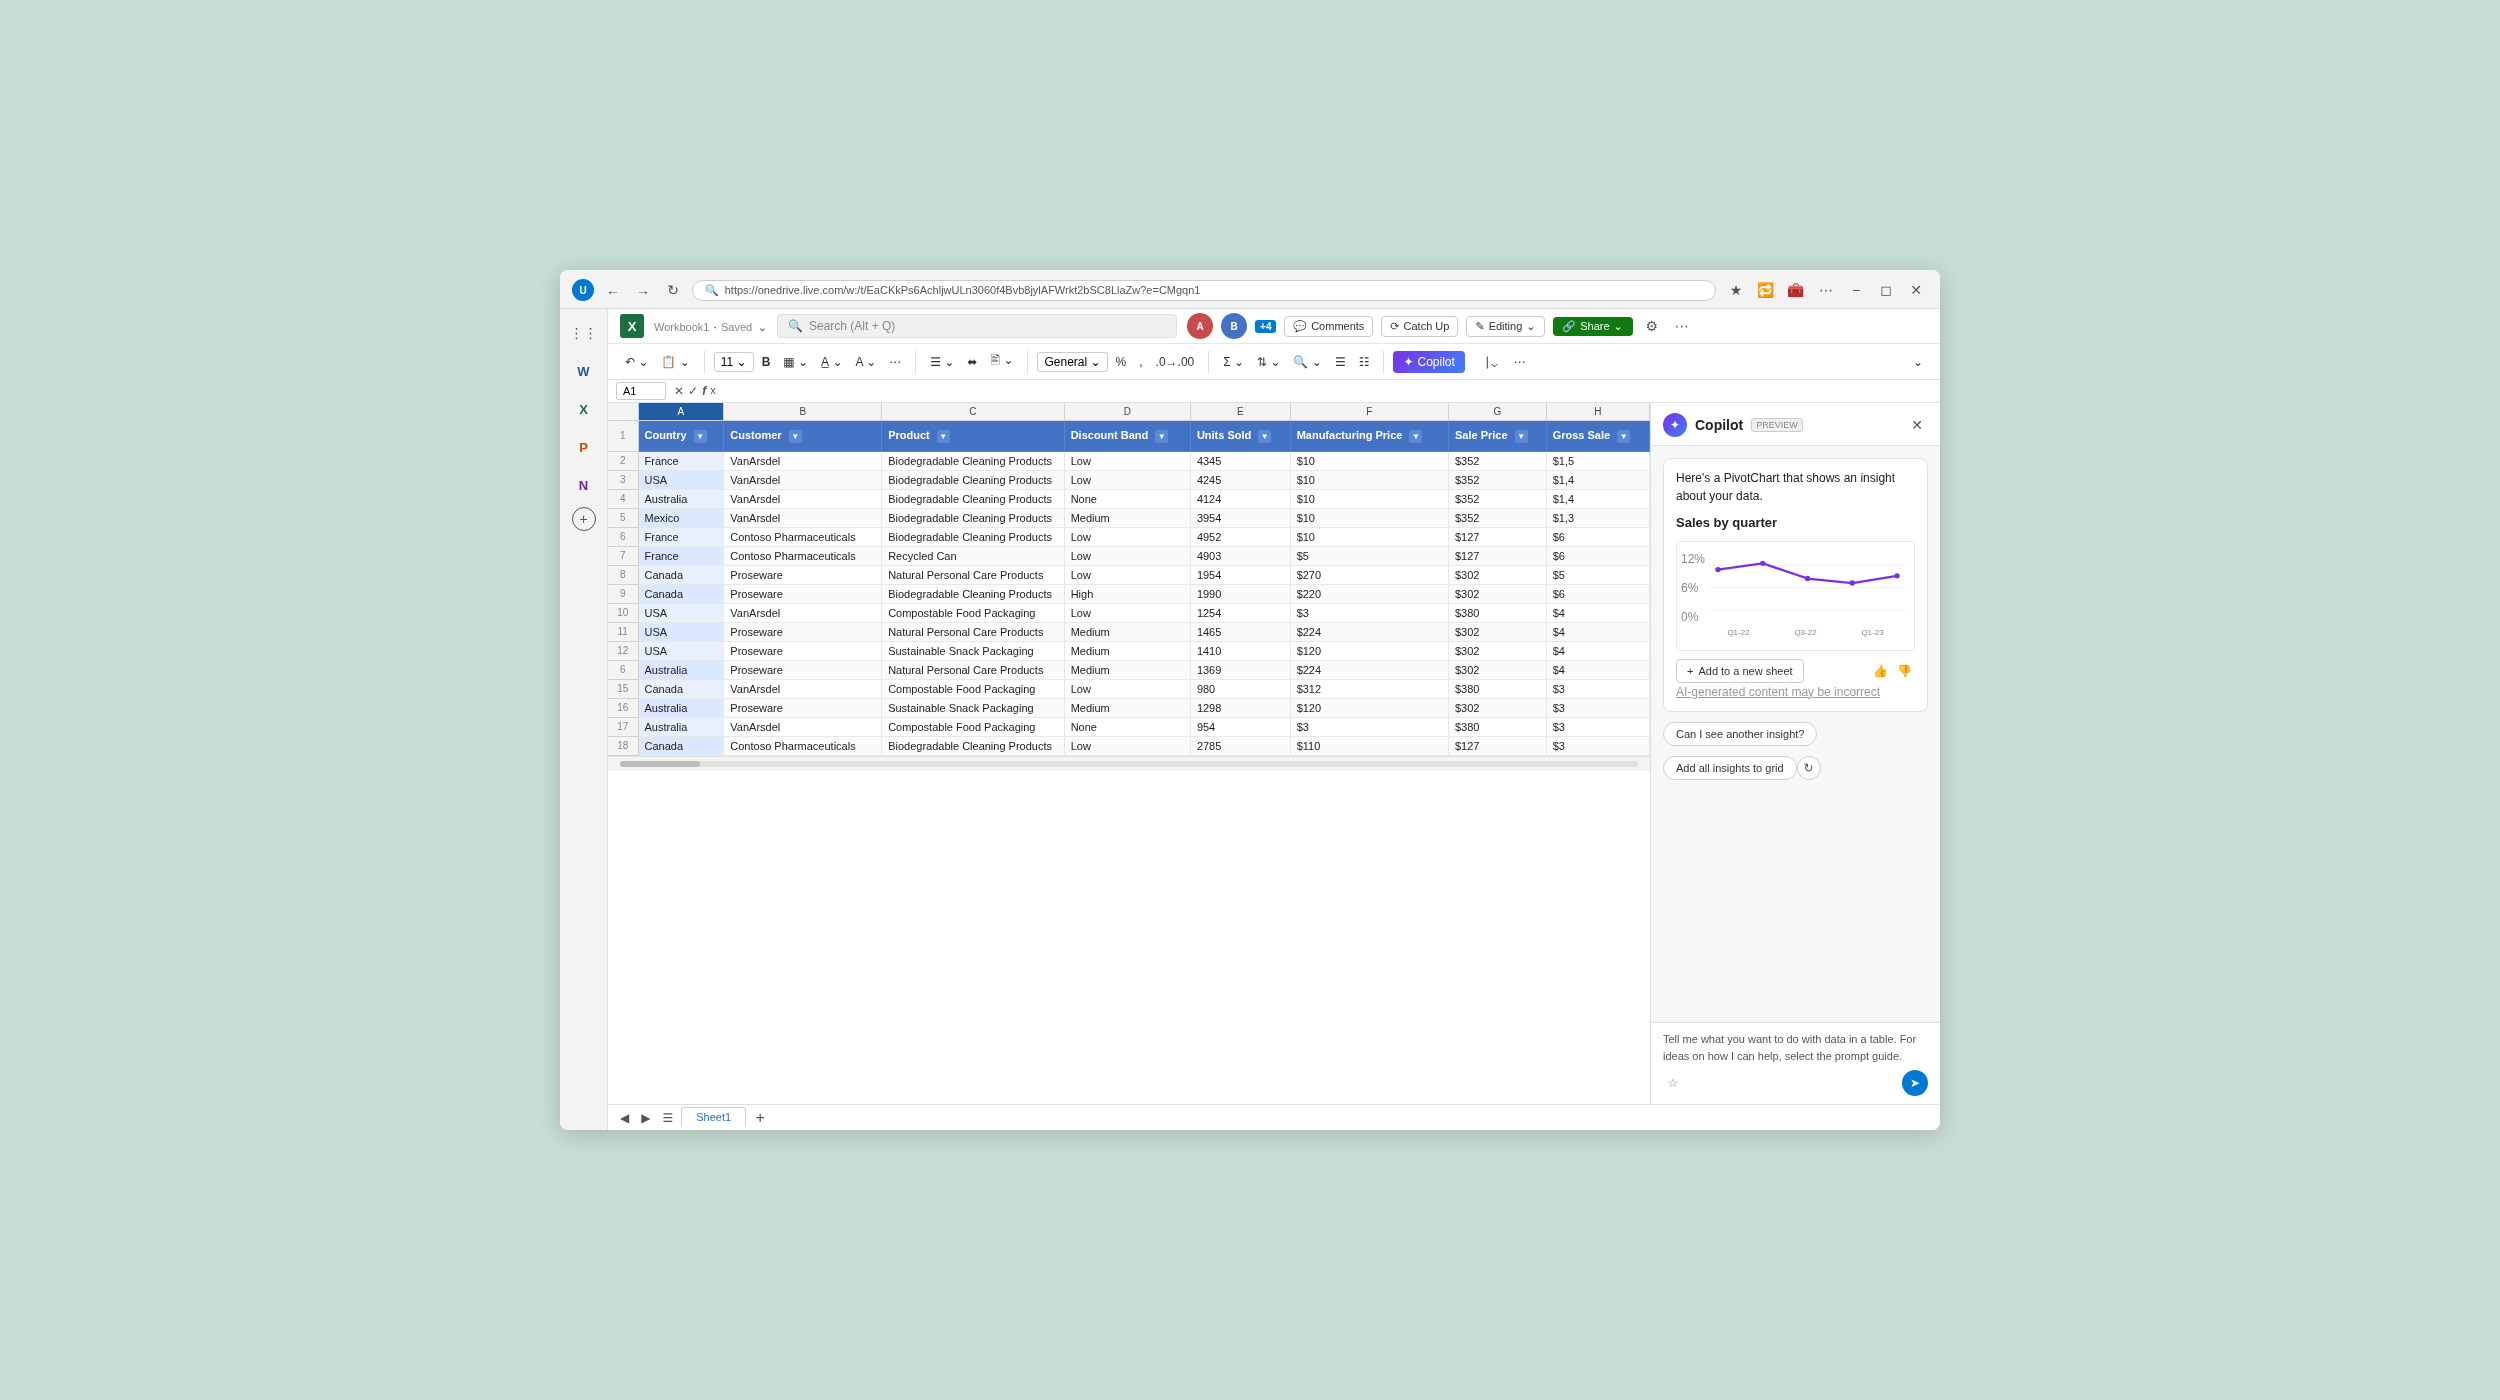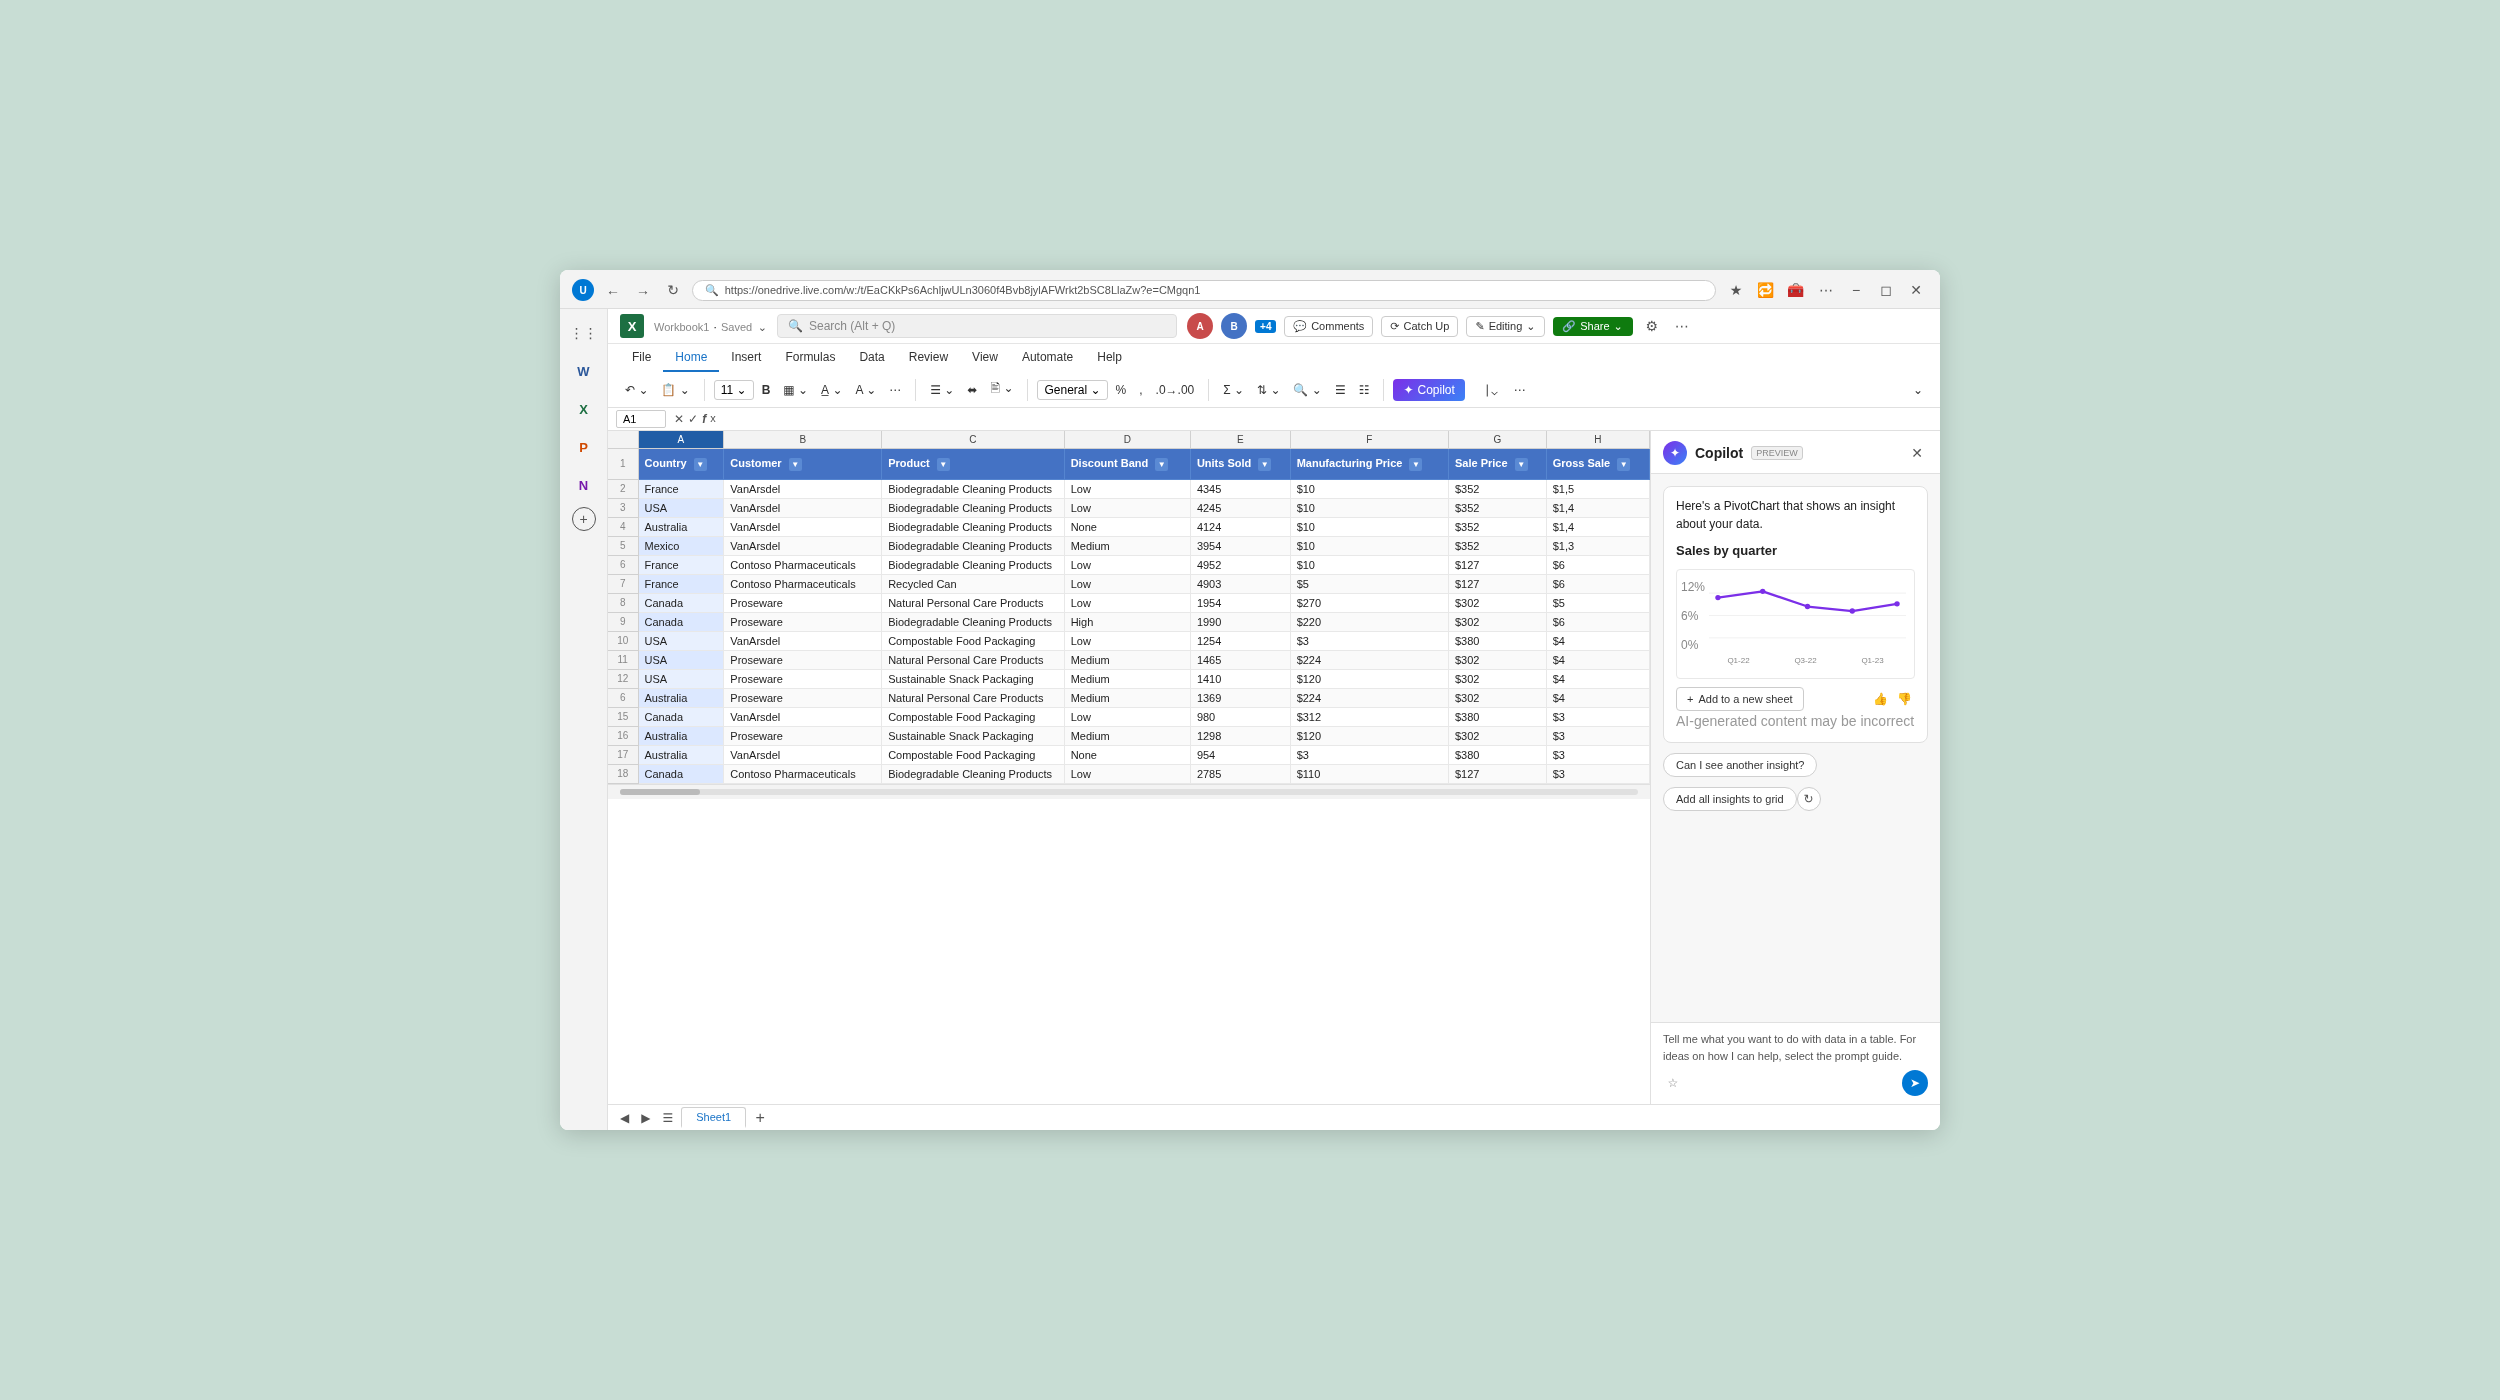--- a/index.html
+++ b/index.html
@@ -523,23 +523,23 @@
       border: 1px solid #ccc;
       background: #fff;
       border-radius: 4px;
       padding: 5px 10px;
       font-size: 11px;
       cursor: pointer;
       color: #333;
       width: fit-content;
     }
     .ai-disclaimer {
-      font-size: 14px;
+      font-size: 12px;
       color: #999;
-      display: flex; align-items: center; gap: 4px;
+      display: flex; align-items: center; gap: 4px; text-decoration: underline;
     }
     .feedback-icons {
       display: flex; gap: 4px; margin-left: auto;
     }
     .feedback-btn {
       width: 20px; height: 20px;
       border: none; background: transparent;
       cursor: pointer; color: #888; font-size: 12px;
     }
 
@@ -697,31 +697,20 @@
             <span>🔗</span>
             <span>Share</span>
             <span>⌄</span>
           </button>
           <button class="app-bar-settings">⚙</button>
           <button class="app-bar-settings">⋯</button>
         </div>
       </div>
 
       <div class="ribbon">
-        <div class="ribbon-tabs">
-          <div class="ribbon-tab">File</div>
-          <div class="ribbon-tab active">Home</div>
-          <div class="ribbon-tab">Insert</div>
-          <div class="ribbon-tab">Formulas</div>
-          <div class="ribbon-tab">Data</div>
-          <div class="ribbon-tab">Review</div>
-          <div class="ribbon-tab">View</div>
-          <div class="ribbon-tab">Automate</div>
-          <div class="ribbon-tab">Help</div>
-        </div>
         <div class="ribbon-tools">
           <div class="ribbon-group">
             <button class="ribbon-btn">↶ ⌄</button>
             <button class="ribbon-btn">📋 ⌄</button>
           </div>
           <div class="ribbon-sep"></div>
           <div class="ribbon-group">
             <div class="ribbon-dropdown">11 ⌄</div>
             <button class="ribbon-btn" style="font-weight:bold;">B</button>
             <button class="ribbon-btn">▦ ⌄</button>

